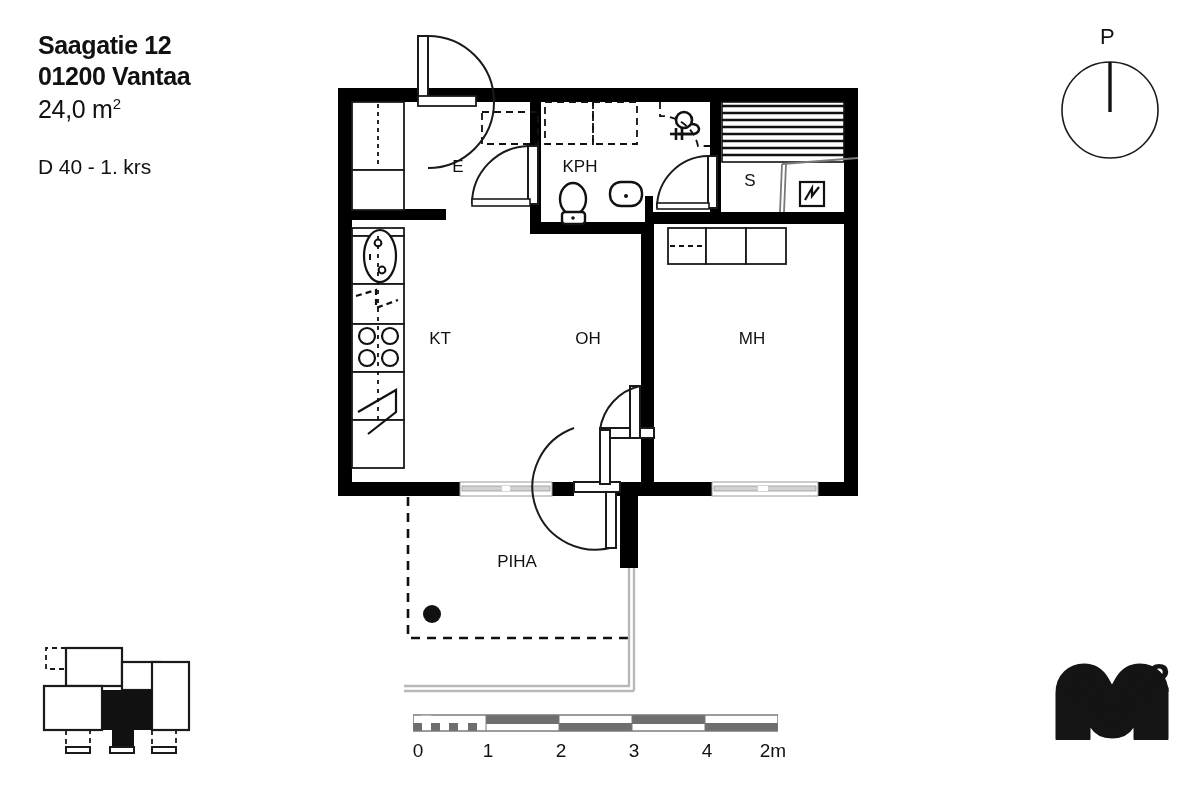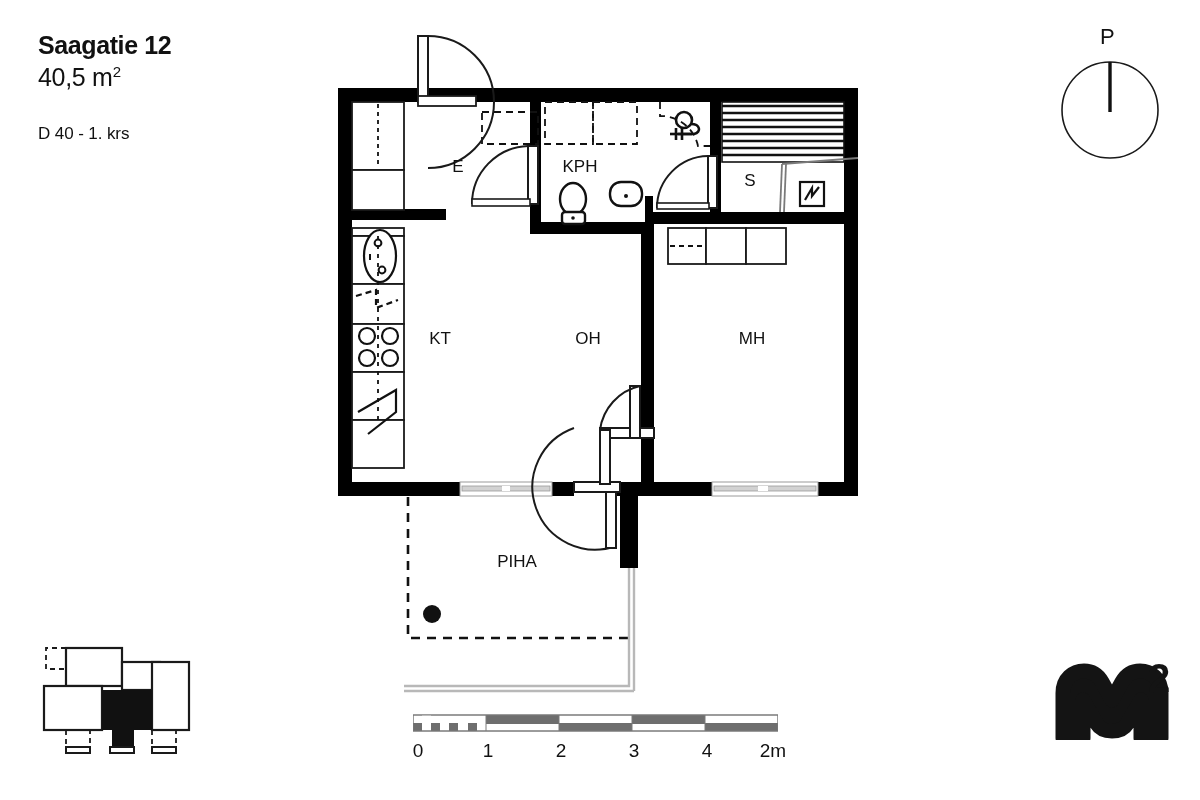--- a/index.html
+++ b/index.html
@@ -15,21 +15,21 @@
   .stage { position:absolute; left:0; top:0; width:1200px; height:800px; }
 
   
   #info-panel { position:absolute; left:38px; top:30px; width:280px; }
   #address-line1, #address-line2 {
     font-size:25px; font-weight:bold; letter-spacing:-0.4px; line-height:1.25;
   }
   #apartment-type { font-size:25px; line-height:1.3; margin-top:24px; letter-spacing:-0.3px;}
   #apartment-area { font-size:25px; line-height:1.3; letter-spacing:-0.3px;}
   #apartment-area sup { font-size:15px; vertical-align:super; }
-  #unit-floor { font-size:17px; margin-top:30px; letter-spacing:-0.1px;}
+  #unit-floor { font-size:21px; margin-top:30px; letter-spacing:-0.1px;}
 
   
   #compass { position:absolute; left:1052px; top:28px; width:120px; height:140px; }
   #compass-label { position:absolute; left:48px; top:-4px; font-size:22px; }
 
   
   #brand-logo { position:absolute; left:1055px; top:660px; width:115px; height:80px; }
 
   
   #site-plan { position:absolute; left:30px; top:635px; width:200px; height:125px; }
@@ -47,21 +47,22 @@
   .room-label { font-family:"Liberation Sans", sans-serif; font-size:17px; fill:#111; }
   .piha-label { font-family:"Liberation Sans", sans-serif; font-size:17px; fill:#111; }
 </style>
 </head>
 <body>
 
 <div class="stage">
 
   <div id="info-panel">
     <div id="address-line1">Saagatie 12</div>
-    <div id="apartment-area"><span>40,5 m</span><sup>2</sup></div>
+    <div id="address-line2">01200 Vantaa</div>
+    <div id="apartment-area"><span>24,0 m</span><sup>2</sup></div>
     <div id="unit-floor">D 40 - 1. krs</div>
   </div>
 
   <div id="compass">
     <div id="compass-label">P</div>
     <svg width="120" height="140" viewBox="0 0 120 140">
       <circle cx="58" cy="82" r="48" fill="#ffffff" stroke="#1a1a1a" stroke-width="1.6"></circle>
       <line x1="58" y1="34" x2="58" y2="84" stroke="#111111" stroke-width="3.4" stroke-linecap="butt"></line>
     </svg>
   </div>

